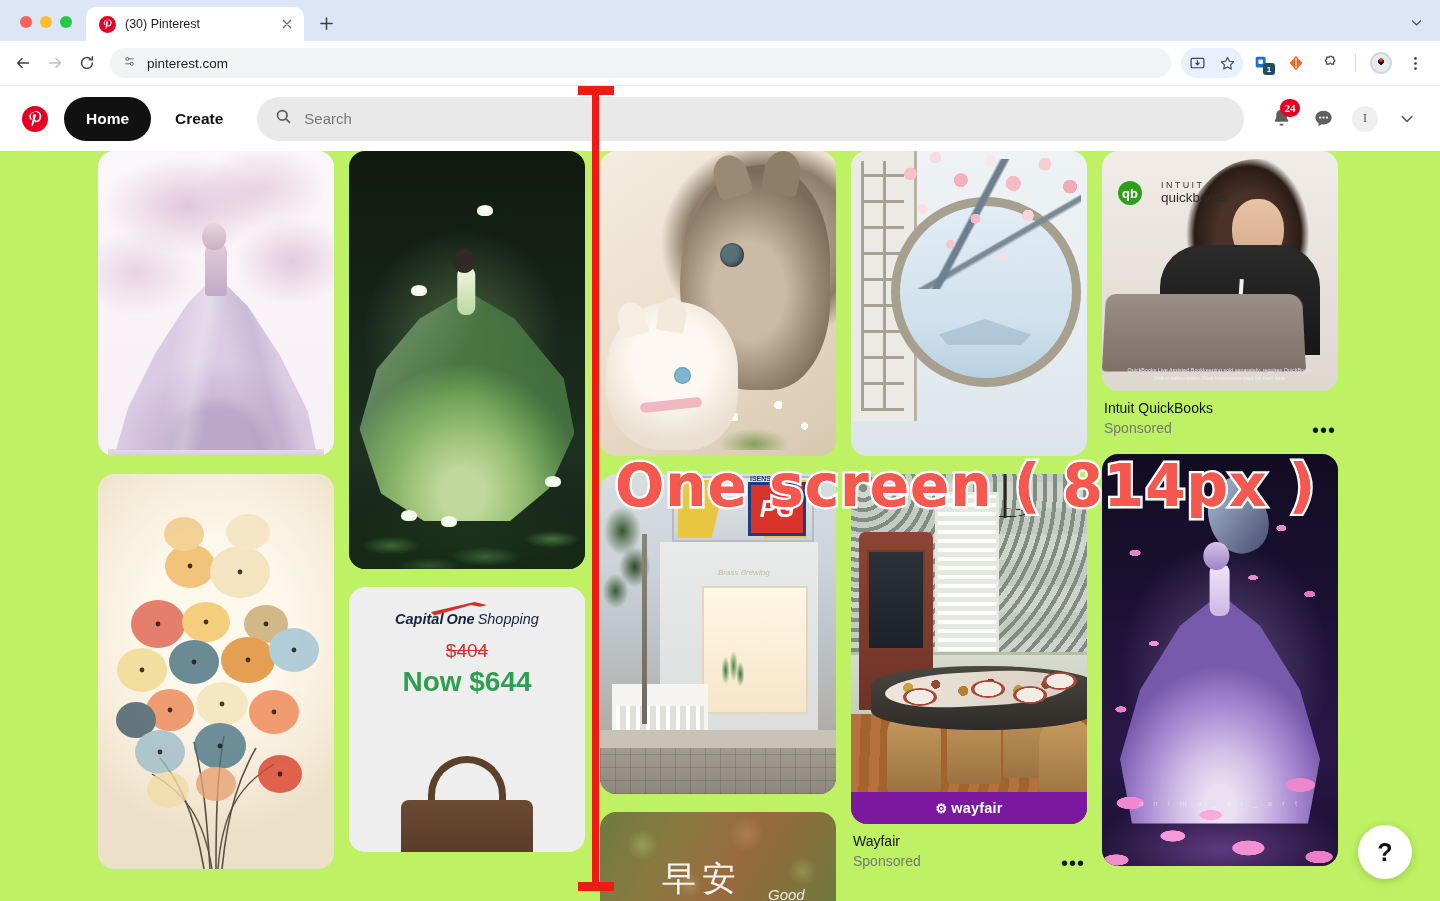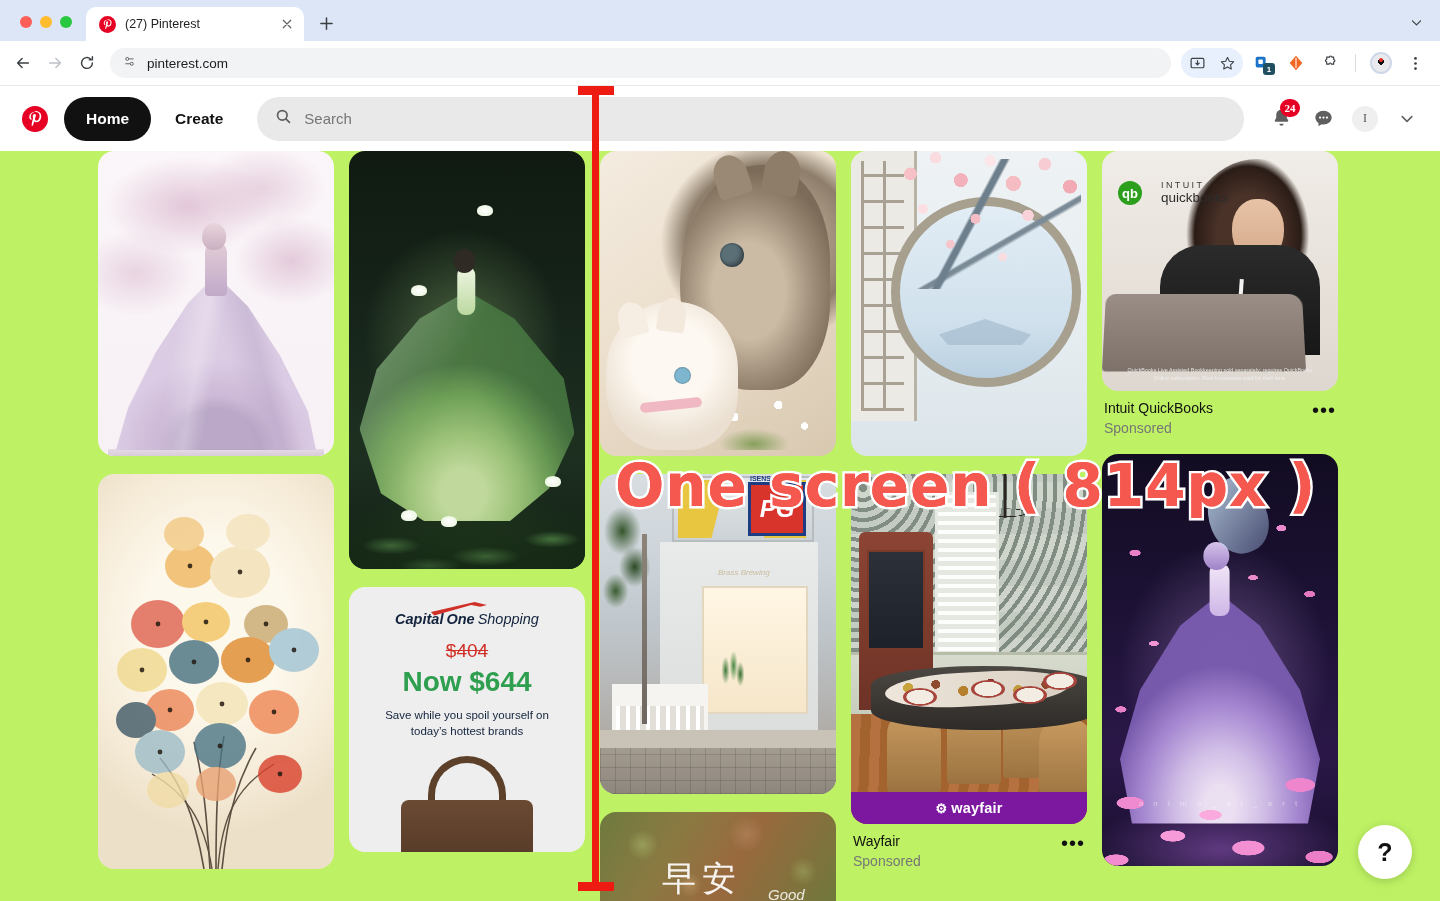--- a/index.html
+++ b/index.html
@@ -139,21 +139,21 @@
   }
 
   
   .grid {
     display: flex; gap: 15px; padding: 0 98px 0 98px;
     align-items: flex-start; height: 750px; overflow: hidden;
   }
   .col { width: 236px; display: flex; flex-direction: column; gap: 18px; flex: 0 0 236px; }
   .pin { width: 236px; position: relative; }
   .pin-img { width: 236px; border-radius: 16px; overflow: hidden; position: relative; display:block; }
-  .pin-meta { padding: 9px 2px 0 2px; display: flex; align-items: flex-start; gap: 16px; }
+  .pin-meta { padding: 9px 2px 0 2px; display: flex; align-items: flex-end; gap: 16px; }
   .pin-meta-text { flex: 1; }
   .pin-adv { font-size: 14px; color: #111; font-weight: 400; line-height: 1.25; }
   .pin-sponsored { font-size: 14px; color: #767676; margin-top: 2px; }
   .pin-dots {
     font-size: 20px; color: #111; line-height: 12px; letter-spacing: 1px;
     padding-top: 4px;
   }
 
   
   .art-lavender {
@@ -720,21 +720,21 @@
       <div class="dot green"></div>
     </div>
 
     <div class="tab">
       <span class="tab-fav">
         <svg viewBox="0 0 24 24" width="17" height="17">
           <circle cx="12" cy="12" r="12" fill="#e60023"></circle>
           <path d="M12.3 5.4c-3.7 0-5.6 2.5-5.6 4.6 0 1.3.5 2.4 1.5 2.8.2.1.3 0 .4-.2l.2-.6c.05-.2 0-.3-.1-.4-.4-.5-.6-1-.6-1.8 0-2.2 1.7-4.2 4.4-4.2 2.4 0 3.7 1.4 3.7 3.3 0 2.5-1.1 4.6-2.8 4.6-.9 0-1.6-.8-1.4-1.7.3-1.1.8-2.3.8-3.1 0-.7-.4-1.3-1.2-1.3-1 0-1.7 1-1.7 2.3 0 .8.3 1.4.3 1.4l-1.1 4.6c-.3 1.3-.05 3 0 3.1.02.1.14.1.2 0 .08-.1 1.1-1.3 1.4-2.6l.6-2.2c.3.5 1.1 1 2 1 2.7 0 4.5-2.4 4.5-5.7 0-2.4-2.1-4.7-5.3-4.7z" fill="#fff"></path>
         </svg>
       </span>
-      <span class="tab-title">(27) Pinterest</span>
+      <span class="tab-title">(30) Pinterest</span>
       <span class="tab-close">
         <svg viewBox="0 0 16 16" width="12" height="12">
             <path d="M3 3l10 10M13 3L3 13" stroke="currentColor" stroke-width="1.6" fill="none" stroke-linecap="round"></path>
           </svg>
       </span>
     </div>
 
     <div class="newtab">
       <svg viewBox="0 0 16 16" width="15" height="15">
           <path d="M8 2v12M2 8h12" stroke="currentColor" stroke-width="1.6" stroke-linecap="round"></path>
@@ -971,21 +971,20 @@
         <div class="pin">
           <div class="pin-img art-capone">
             <div class="capone-logo">
               <div class="capone-swoosh"></div>
               <span>Capital</span>
                 <span>One</span>
               <span class="capone-shop">Shopping</span>
             </div>
             <div class="capone-old">$404</div>
             <div class="capone-new">Now $644</div>
-            <div class="capone-tag">Save while you spoil yourself on today’s hottest brands</div>
             <div class="capone-handle"></div>
             <div class="capone-clasp"></div>
             <div class="capone-bag"></div>
           </div>
         </div>
       </div>
 
       <div class="col">
         <div class="pin">
           <div class="pin-img art-cats">

